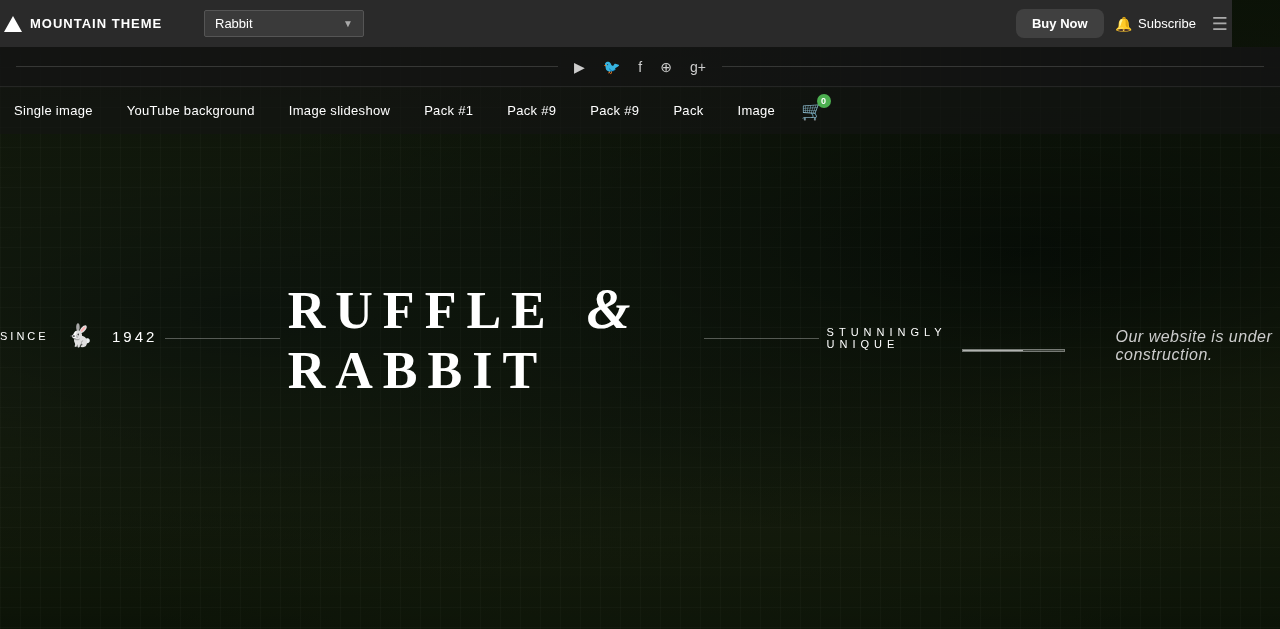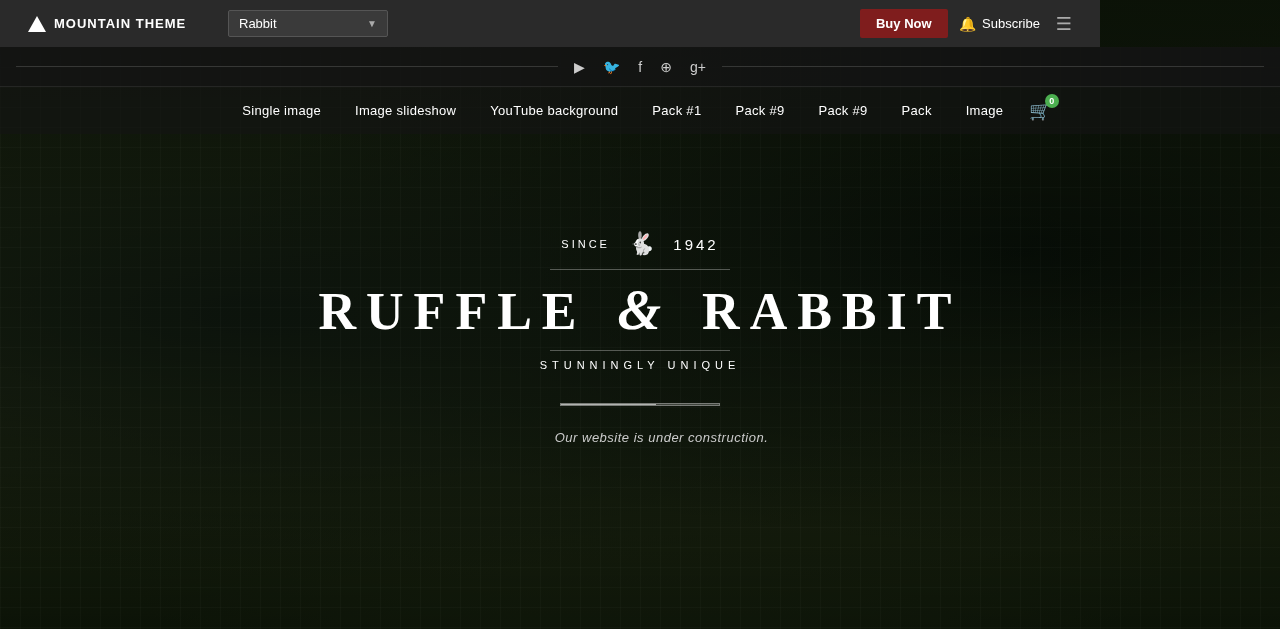--- a/index.html
+++ b/index.html
@@ -1,22 +1,22 @@
 <!DOCTYPE html>
 <html><head>
   <meta charset="utf-8">
   <style>
     * { margin: 0; padding: 0; box-sizing: border-box; }
     body { width: 1280px; height: 629px; overflow: hidden; font-family: Arial, sans-serif; background: #1a1a1a; }
 
     
     #topbar {
-      position: absolute; top: 0; left: 0; width: 1100px; height: 47px;
+      position: absolute; top: 0; left: 0; width: 1232px; height: 47px;
       background: #2a2a2a; display: flex; align-items: center; z-index: 100;
-      padding: 0 28px;
+      padding: 0 4px;
     }
     #logo-area {
       display: flex; align-items: center; gap: 8px; min-width: 188px;
     }
     #logo-triangle {
       width: 0; height: 0;
       border-left: 9px solid transparent;
       border-right: 9px solid transparent;
       border-bottom: 16px solid #ffffff;
     }
@@ -29,22 +29,22 @@
     #rabbit-dropdown {
       background: #3a3a3a; border: 1px solid #555; color: #ffffff;
       padding: 5px 10px; font-size: 13px; cursor: pointer; display: flex; align-items: center; gap: 8px;
       min-width: 160px; border-radius: 2px;
     }
     #rabbit-dropdown-chevron { font-size: 10px; color: #aaa; margin-left: auto; }
     #topbar-right {
       margin-left: auto; display: flex; align-items: center; gap: 12px;
     }
     #buy-now-btn {
-      background: #7f1d1d; color: #fff; border: none; padding: 7px 16px;
-      font-size: 13px; font-weight: bold; cursor: pointer; border-radius: 2px;
+      background: #404040; color: #fff; border: none; padding: 7px 16px;
+      font-size: 13px; font-weight: bold; cursor: pointer; border-radius: 8px;
     }
     #subscribe-area {
       display: flex; align-items: center; gap: 5px; color: #ffffff; font-size: 13px; cursor: pointer;
     }
     #bell-icon { font-size: 14px; }
     #topbar-menu-icon { color: #aaa; font-size: 18px; cursor: pointer; margin-left: 4px; }
 
     
     #socialbar {
       position: absolute; top: 47px; left: 0; width: 1280px; height: 40px;
@@ -52,21 +52,21 @@
       z-index: 90; border-bottom: 1px solid rgba(255,255,255,0.08);
     }
     #socialbar-line-left { flex: 1; height: 1px; background: rgba(255,255,255,0.15); margin: 0 16px; }
     #socialbar-line-right { flex: 1; height: 1px; background: rgba(255,255,255,0.15); margin: 0 16px; }
     #social-icons { display: flex; align-items: center; gap: 18px; }
     .social-icon { color: #ccc; font-size: 14px; cursor: pointer; }
 
     
     #navbar {
       position: absolute; top: 87px; left: 0; width: 1280px; height: 47px;
-      background: rgba(20,20,20,0.6); display: flex; align-items: center; justify-content: center;
+      background: rgba(20,20,20,0.6); display: flex; align-items: center; justify-content: flex-start;
       z-index: 90; gap: 6px;
     }
     .nav-item {
       color: #ffffff; font-size: 13px; padding: 6px 14px; cursor: pointer; letter-spacing: 0.3px;
       white-space: nowrap;
     }
     #cart-area {
       position: relative; cursor: pointer; margin-left: 6px;
     }
     #cart-icon-svg { color: #fff; font-size: 18px; }
@@ -90,21 +90,21 @@
         linear-gradient(to bottom, #1a2a10 0%, #2d3d1a 30%, #3a4a20 60%, #1a2a10 100%);
     }
 
     
     #hero-content {
       position: absolute; top: 47px; left: 0; width: 1280px; height: 582px;
       display: flex; align-items: center; justify-content: center;
       z-index: 50; flex-direction: column;
     }
     #brand-box {
-      display: flex; flex-direction: column; align-items: center; gap: 8px;
+      display: flex; flex-direction: row; align-items: center; gap: 8px;
     }
     #since-line {
       display: flex; align-items: center; gap: 18px; margin-bottom: 4px;
     }
     #since-text {
       color: #ffffff; font-size: 11px; letter-spacing: 3px; text-transform: uppercase;
     }
     #rabbit-icon { font-size: 22px; color: #fff; }
     #year-text {
       color: #ffffff; font-size: 15px; letter-spacing: 3px;
@@ -119,21 +119,21 @@
     }
     #progress-bar-container {
       width: 160px; height: 3px; background: rgba(255,255,255,0.2);
       margin-top: 24px; border: 1px solid rgba(255,255,255,0.3);
       position: relative;
     }
     #progress-bar-fill {
       width: 60%; height: 100%; background: rgba(255,255,255,0.6);
     }
     #under-construction {
-      color: #ccc; font-size: 13px; margin-top: 16px; letter-spacing: 0.5px; font-style: italic; margin-left: 43px;
+      color: #ccc; font-size: 16px; margin-top: 16px; letter-spacing: 0.5px; font-style: italic; margin-left: 43px;
     }
 
     
     #brand-line-top, #brand-line-bottom {
       width: 180px; height: 1px; background: rgba(255,255,255,0.3);
     }
 
     
     #grid-overlay {
       position: absolute; top: 47px; left: 0; width: 1280px; height: 582px;
@@ -180,22 +180,22 @@
     <span class="social-icon">🐦</span>
     <span class="social-icon">f</span>
     <span class="social-icon">⊕</span>
     <span class="social-icon">g+</span>
   </div>
   <div id="socialbar-line-right"></div>
 </div>
 
 <div id="navbar">
   <span class="nav-item">Single image</span>
+  <span class="nav-item">YouTube background</span>
   <span class="nav-item">Image slideshow</span>
-  <span class="nav-item">YouTube background</span>
   <span class="nav-item">Pack #1</span>
   <span class="nav-item">Pack #9</span>
   <span class="nav-item">Pack #9</span>
   <span class="nav-item">Pack</span>
   <span class="nav-item">Image</span>
   <div id="cart-area">
     <span id="cart-icon-svg">🛒</span>
     <div id="cart-badge">0</div>
   </div>
 </div>

